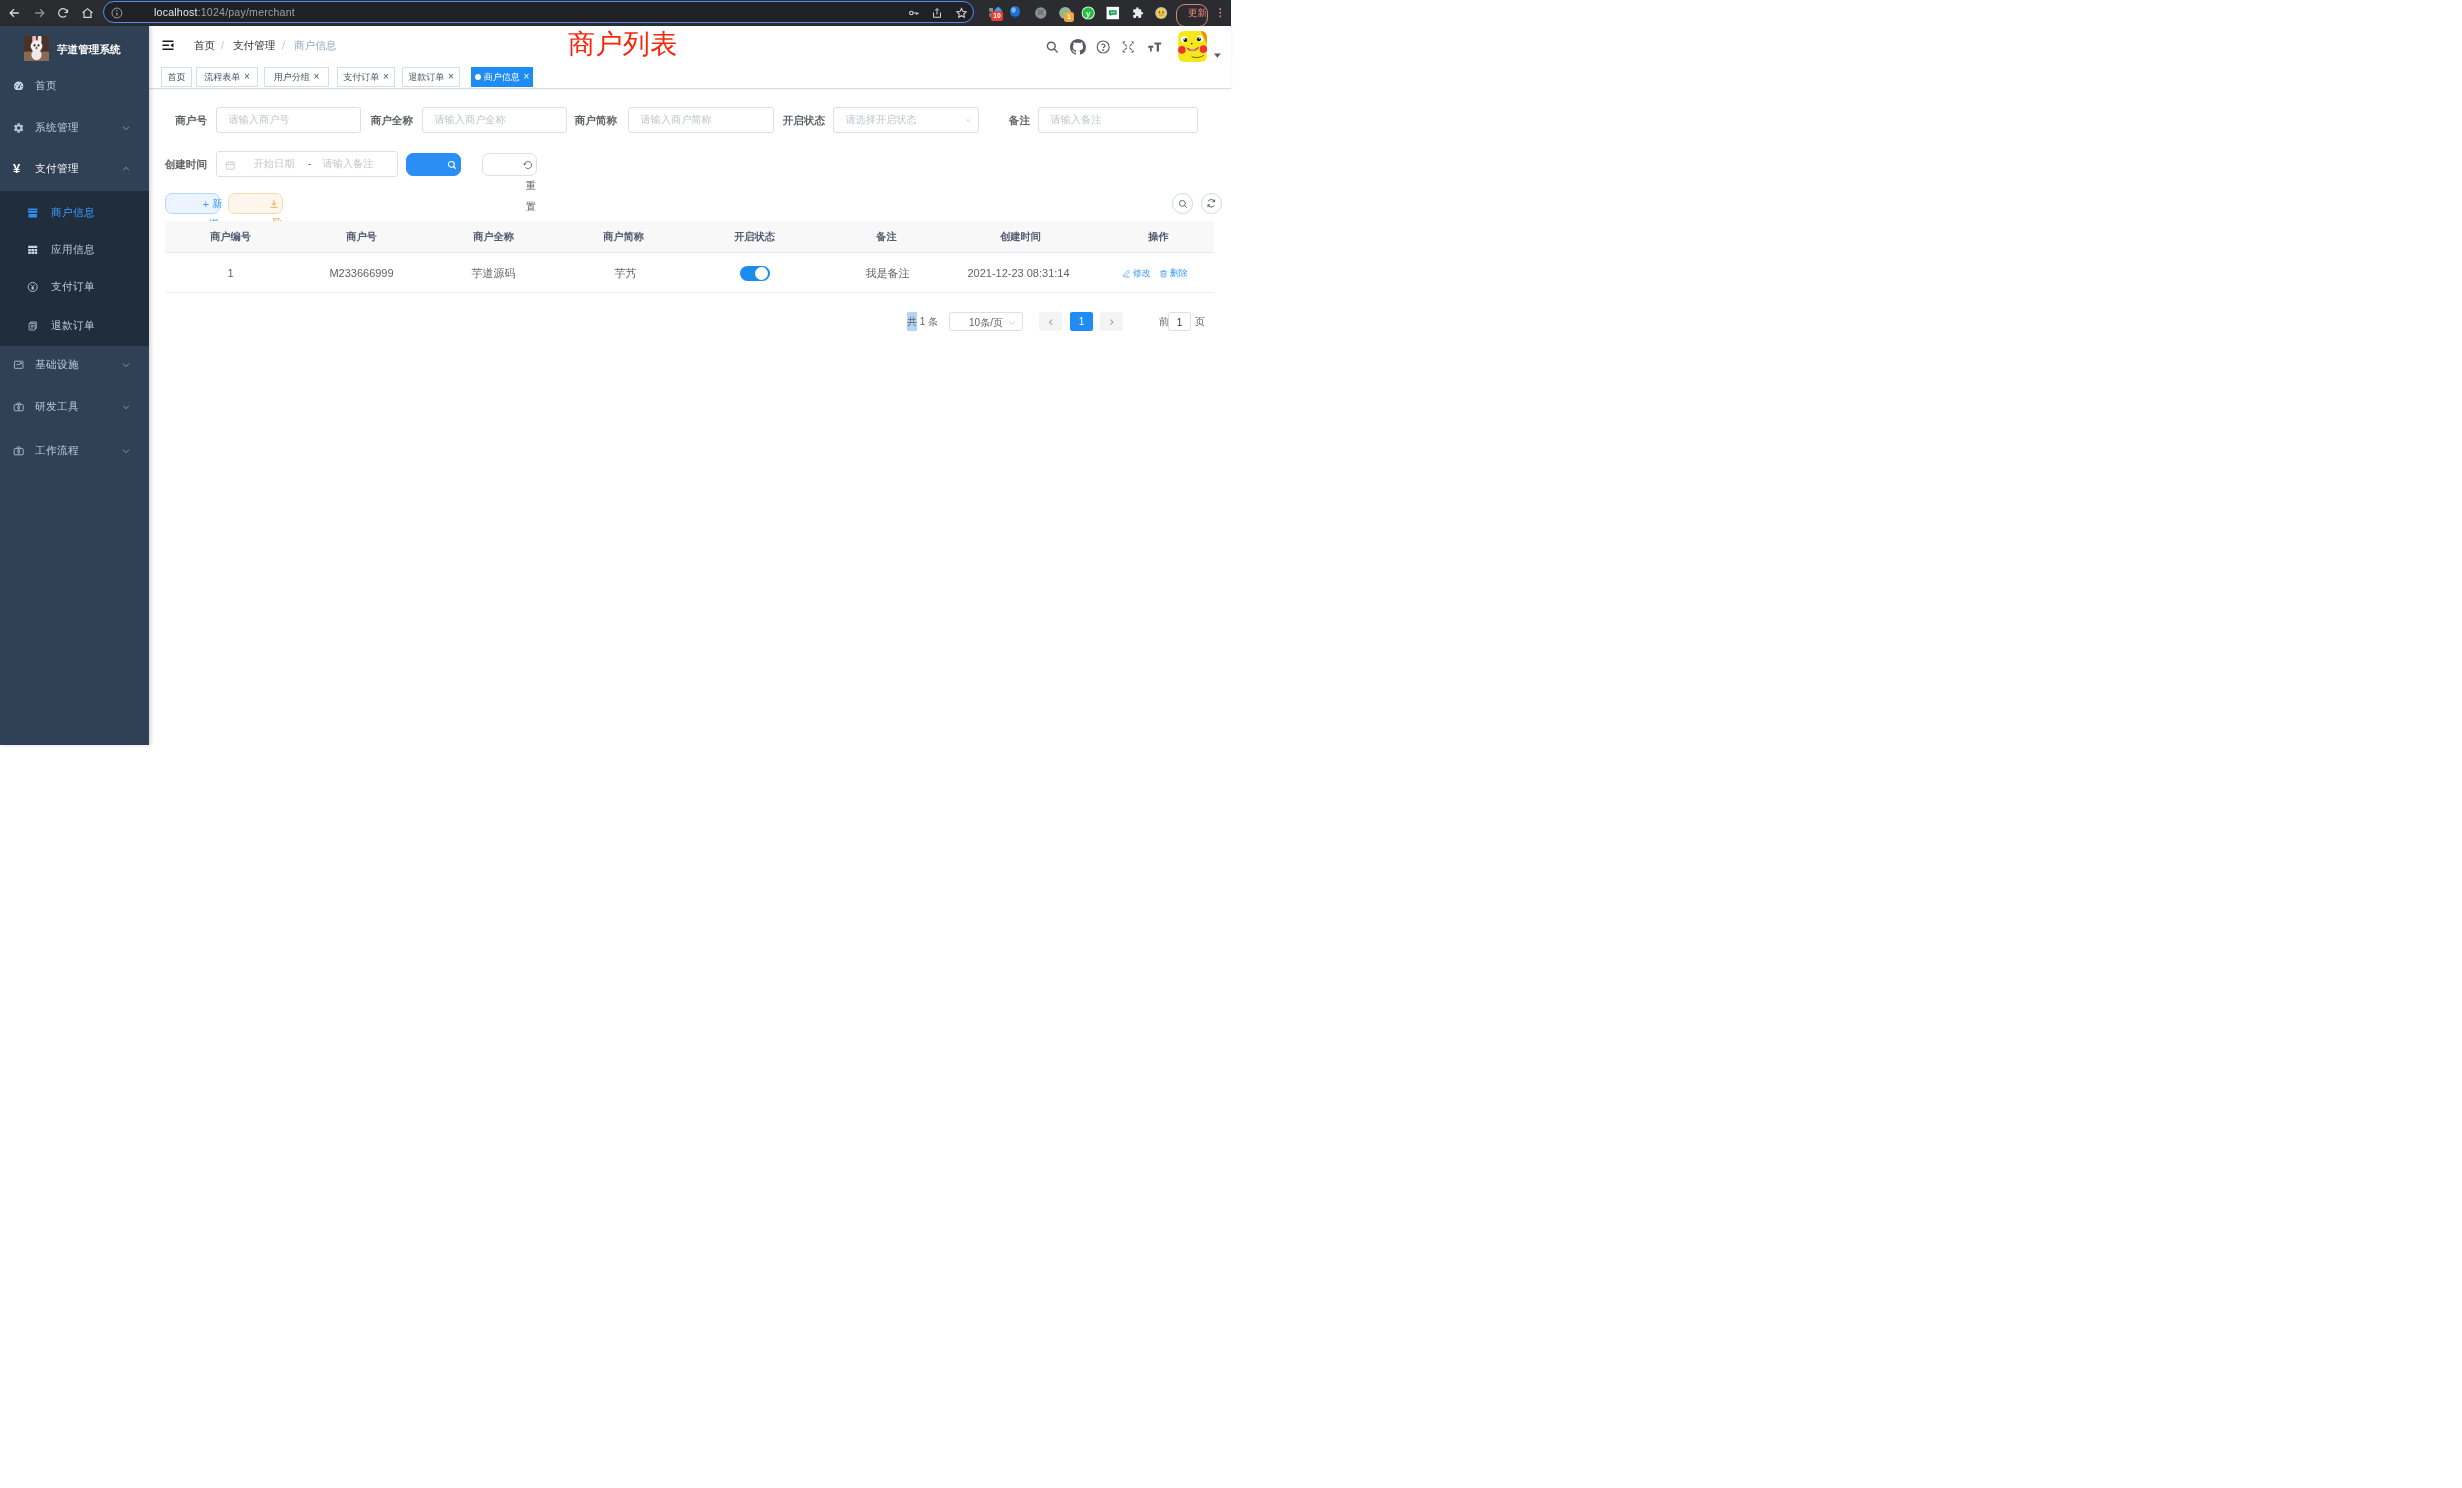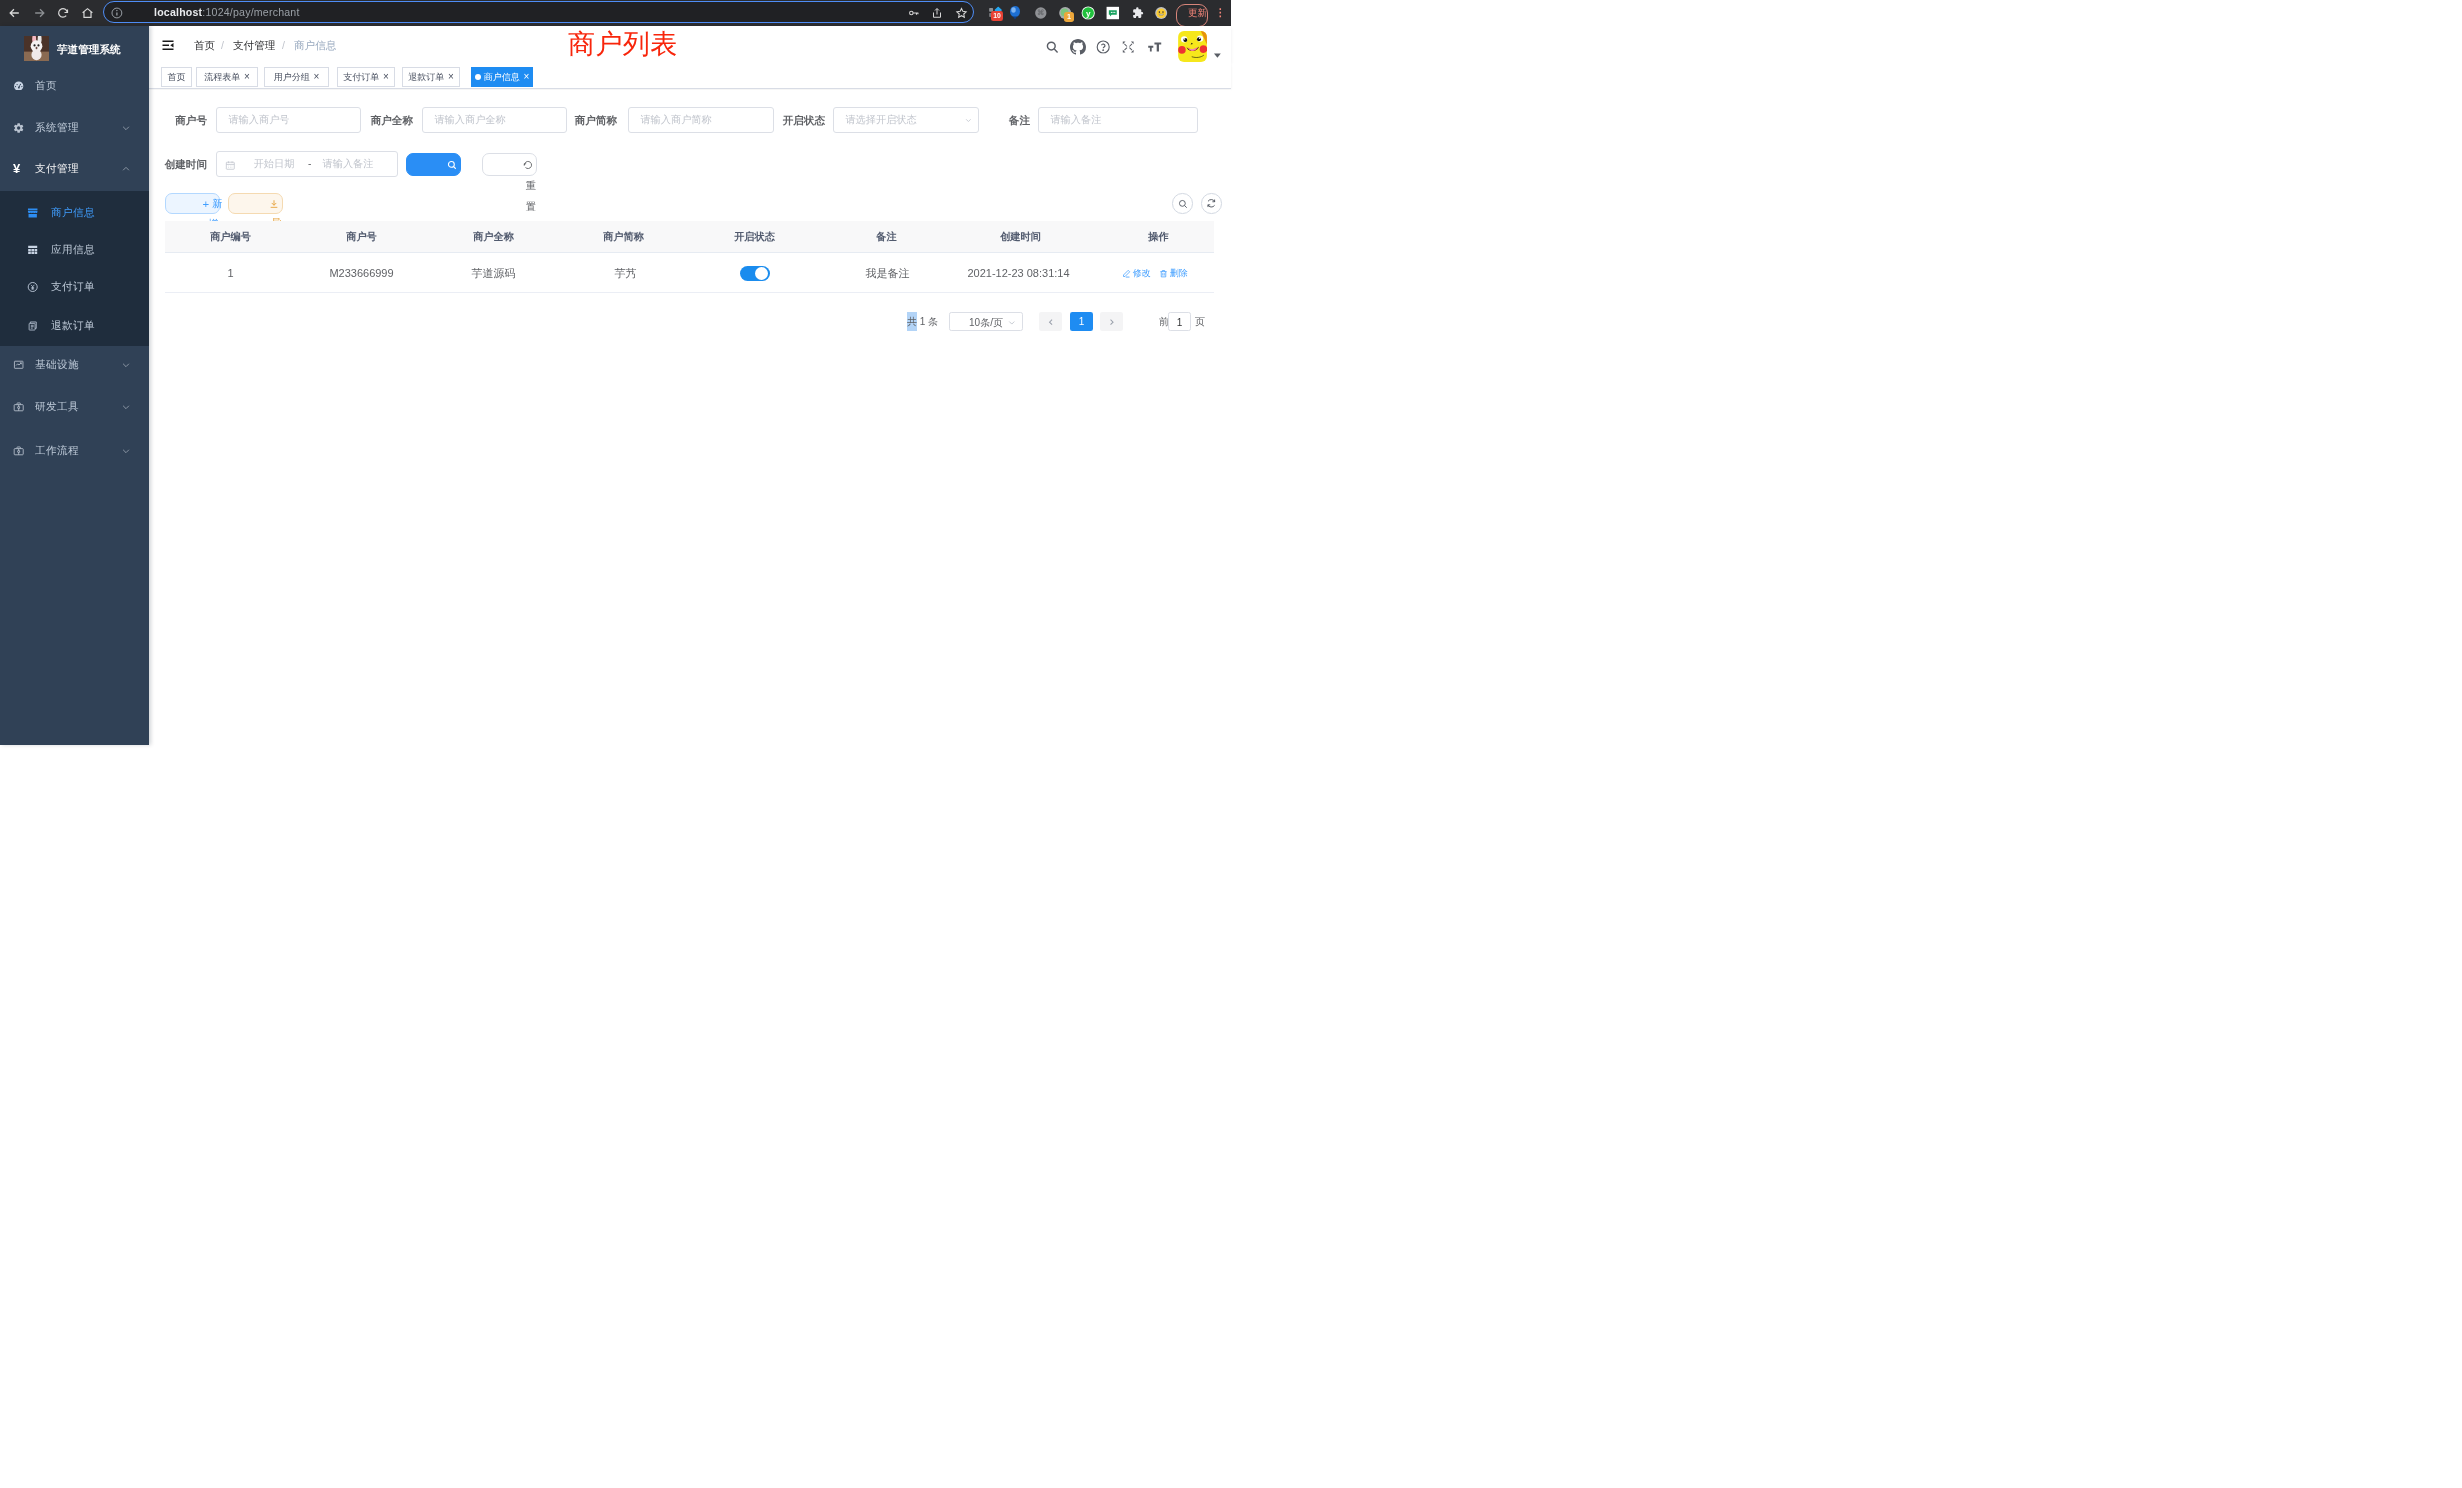--- a/index.html
+++ b/index.html
@@ -7,21 +7,21 @@
   font-family:"Liberation Sans", sans-serif; }
 .abs { position:absolute; }
 
 
 #chrome { position:absolute; left:0; top:0; width:1231px; height:26px; background:#2b2c2f; }
 #chrome svg.navic { position:absolute; top:50%; transform:translateY(-50%); }
 #pill { position:absolute; left:103px; top:1.1px; width:871px; height:22.4px;
   background:#202124; border:1.5px solid #4e8df6; border-radius:11.4px; }
 #url { position:absolute; left:130px; top:0; height:26px; line-height:25px; font-size:10.6px;
   color:#9aa0a6; letter-spacing:0.2px; }
-#url b { color:#e8eaed; font-weight:bold;padding-left:24px; }
+#url b { color:#e8eaed; font-weight:normal;padding-left:24px; }
 
 
 #sidebar { position:absolute; left:0; top:26px; width:149px; height:719px; background:#304156;
   box-shadow:1.5px 0 3.8px rgba(0,21,41,.18); z-index:5; }
 #submenu { position:absolute; left:0; top:165px; width:149px; height:155px; background:#1f2d3d; }
 .mi { position:absolute; left:0; width:149px; height:42px; }
 .mi .txt { position:absolute; left:35px; top:50%; transform:translateY(-50%);
   font-size:10.6px; color:#bfcbd9; letter-spacing:0.4px; }
 .mi .ic { position:absolute; left:13px; top:50%; transform:translateY(-50%); width:11.4px; height:11.4px; }
 .mi .chev { position:absolute; right:18px; top:50%; transform:translateY(-50%); width:10px; height:10px; }

